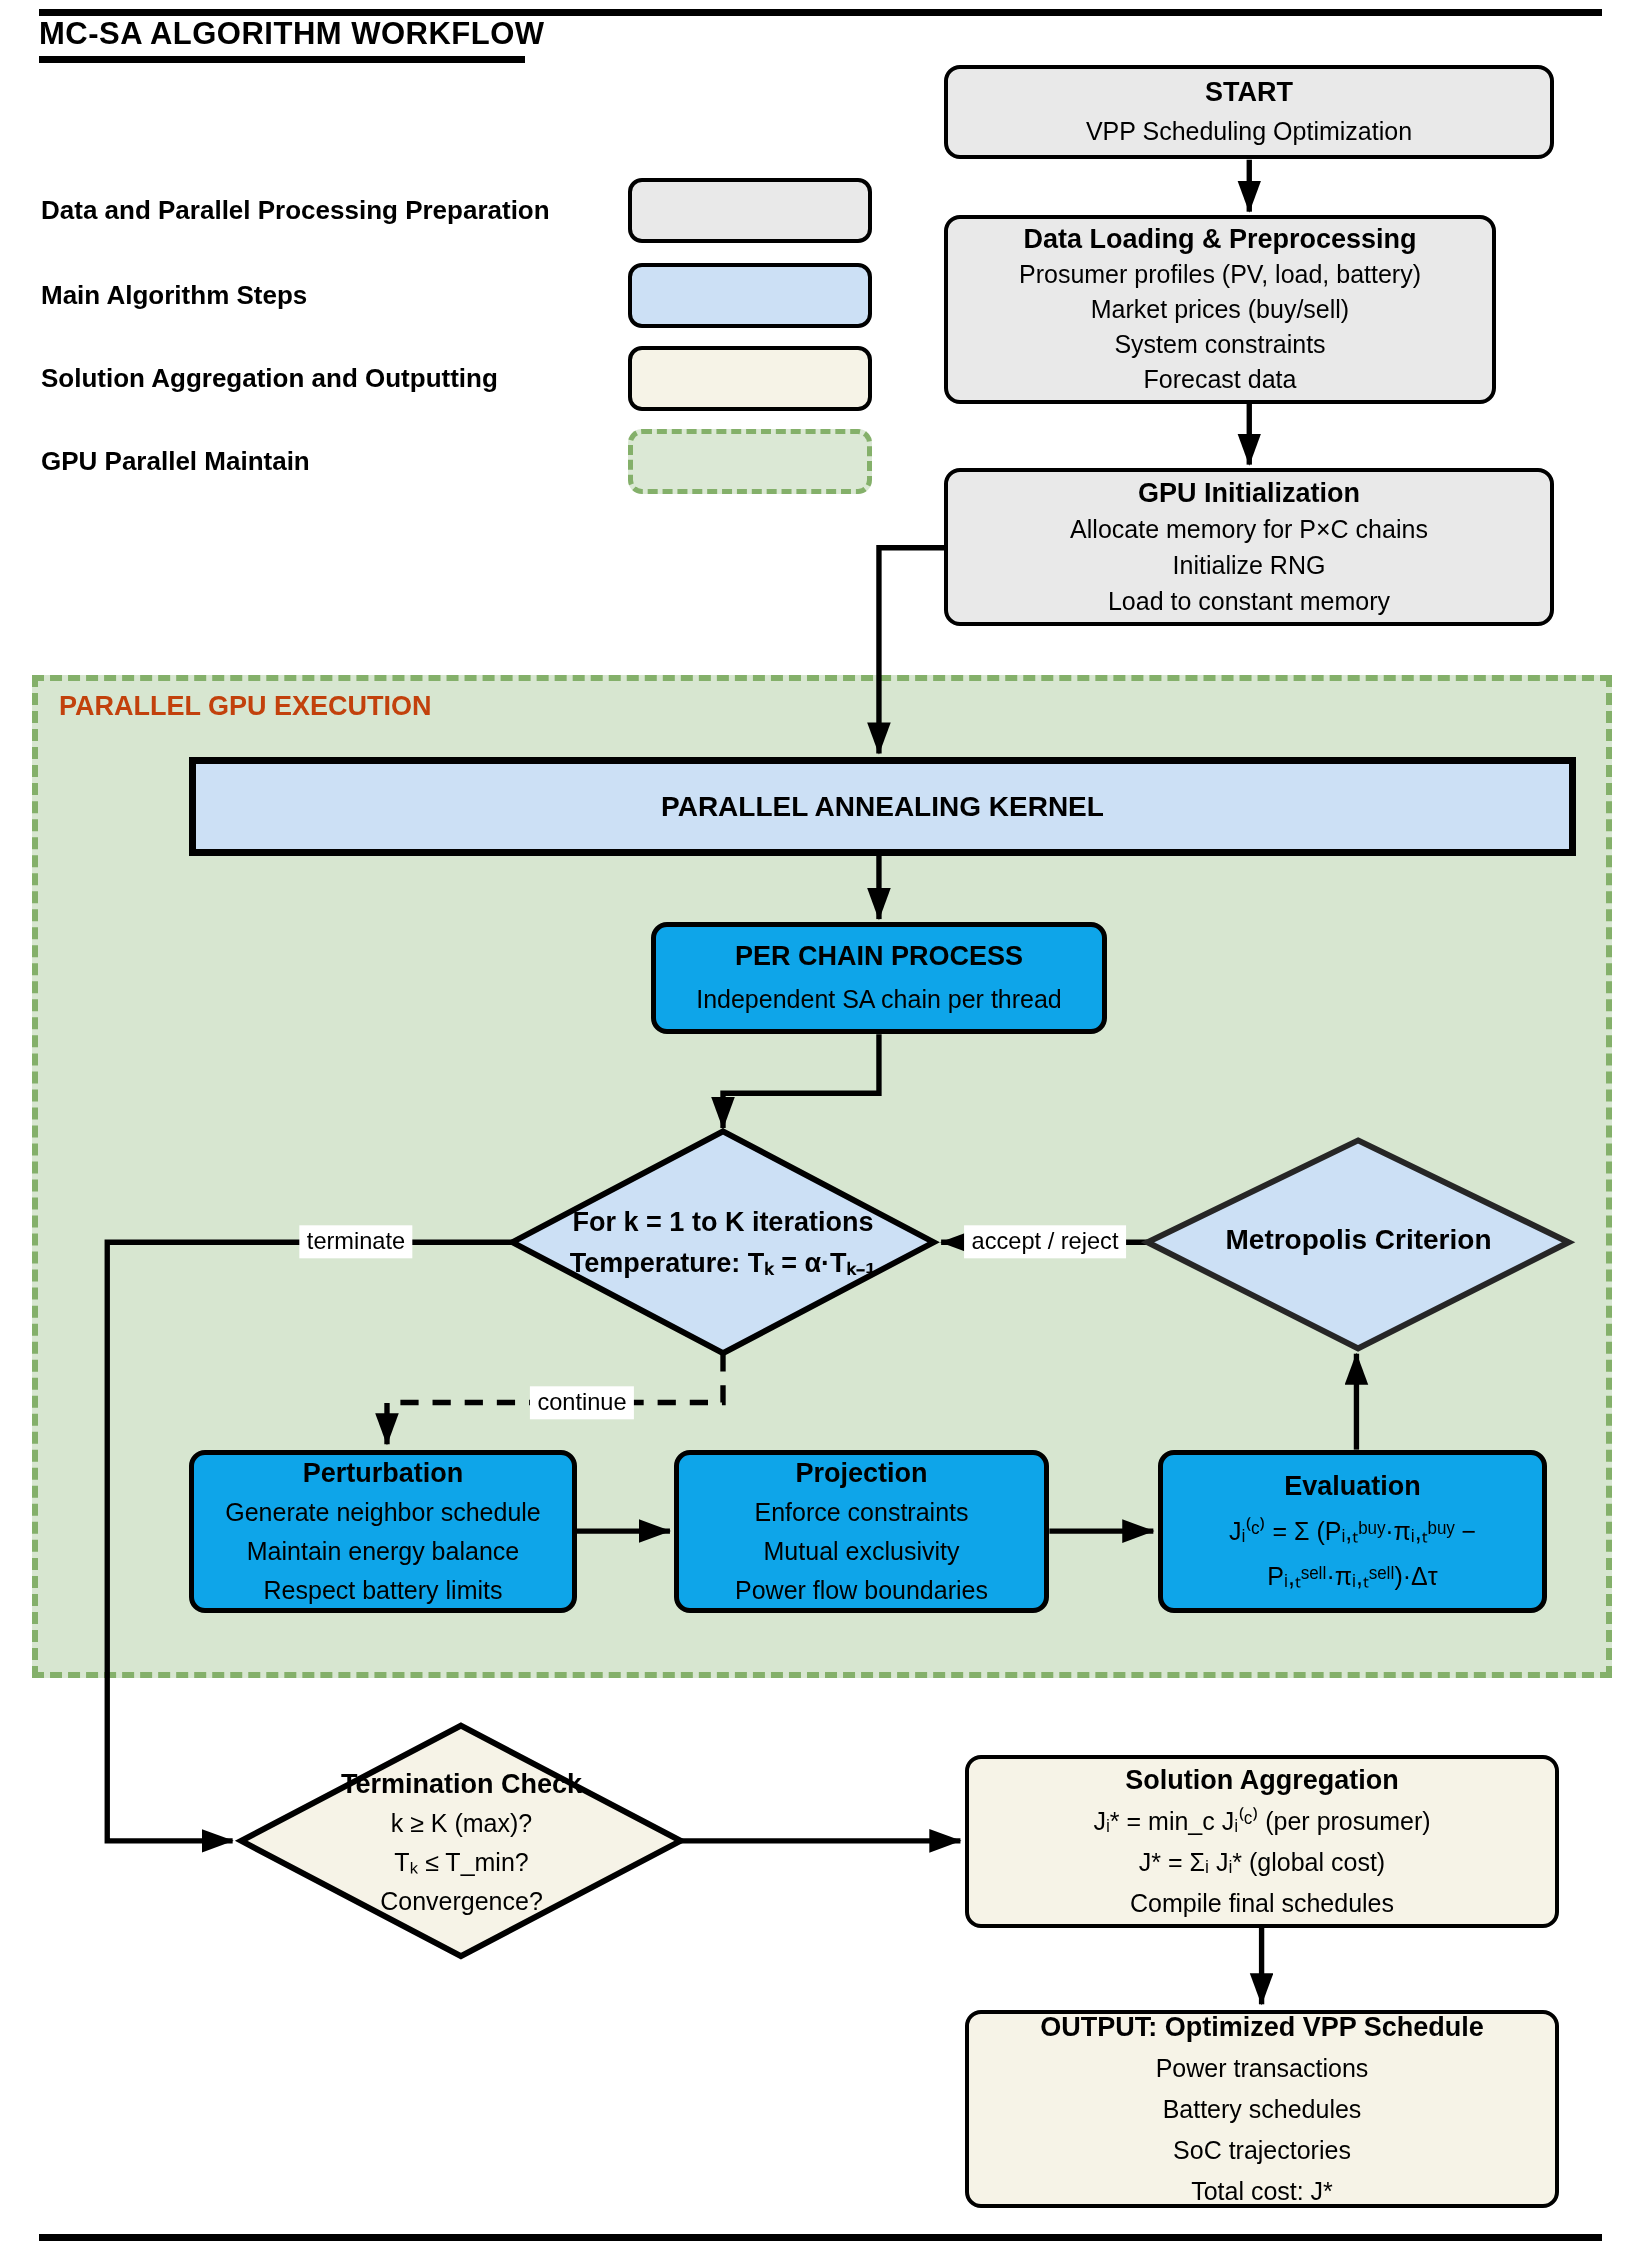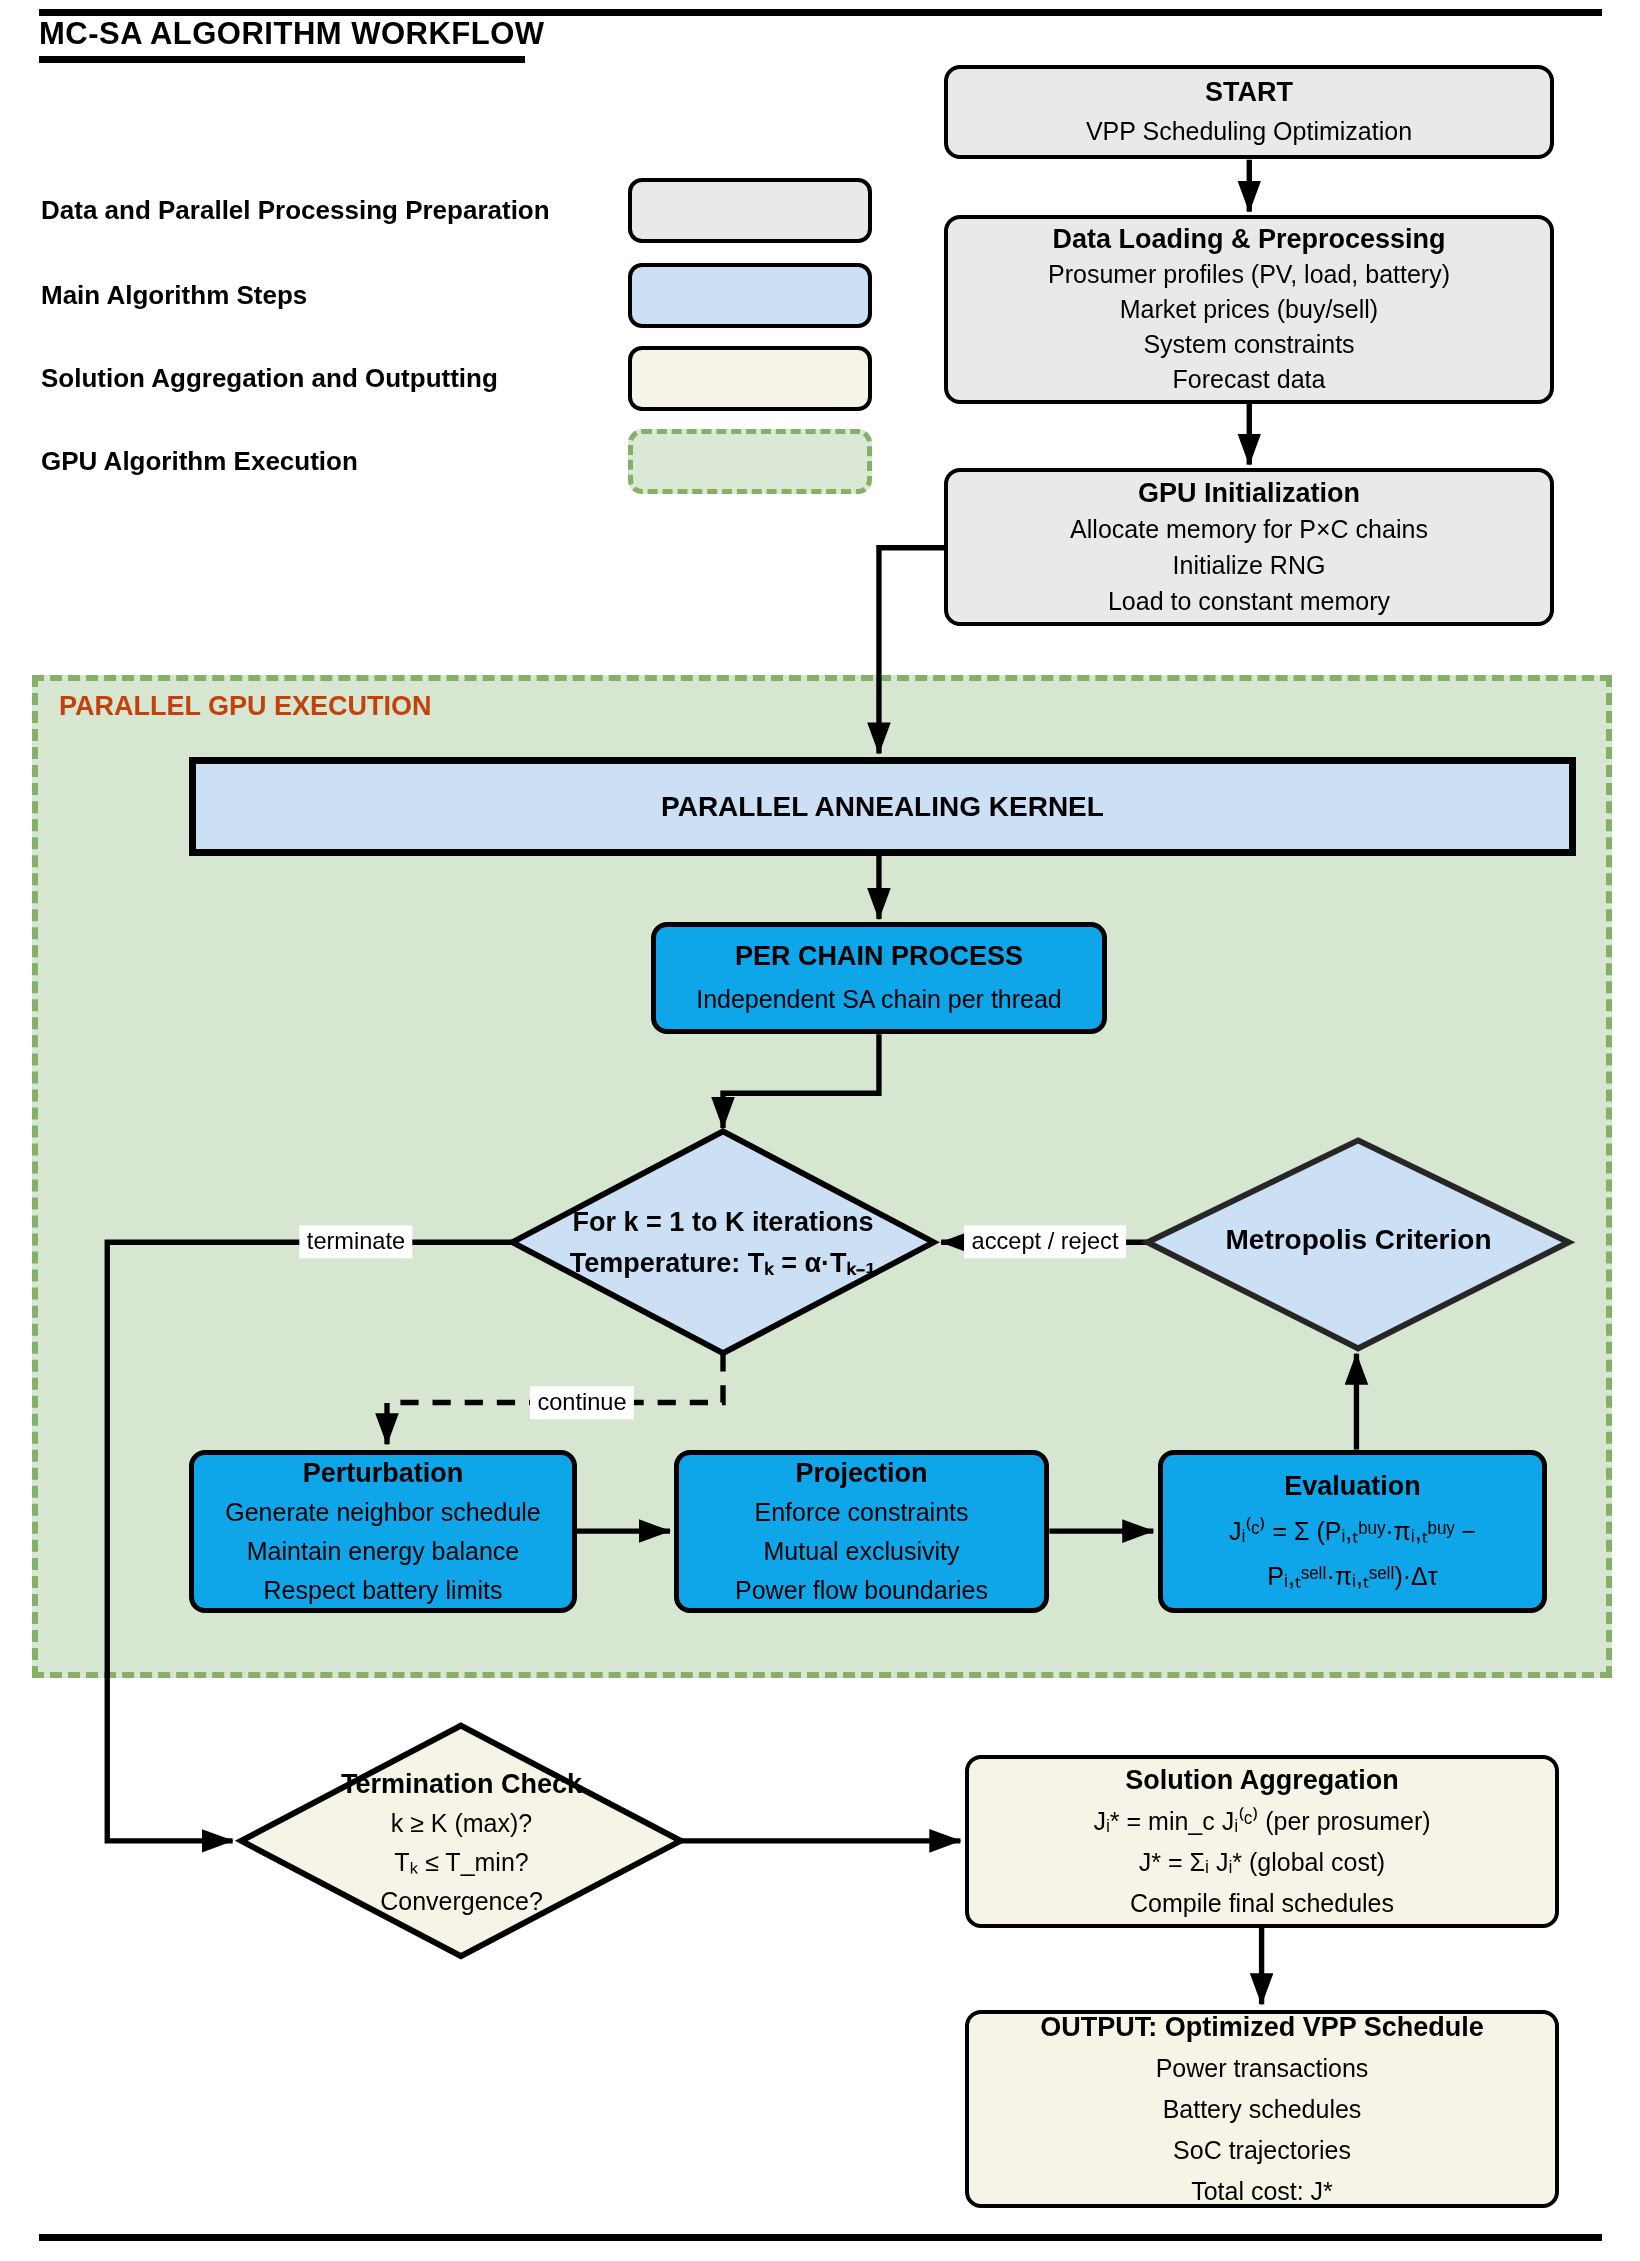--- a/index.html
+++ b/index.html
@@ -52,21 +52,21 @@
 <div class="page-title">MC-SA ALGORITHM WORKFLOW</div>
 <div class="rule" style="left:39px;top:56px;width:486px;"></div>
 <div class="rule" style="left:39px;top:2234px;width:1563px;"></div>
 
 <div class="legend-label" style="top:178px;">Data and Parallel Processing Preparation</div>
 <div class="swatch sw-prep" style="top:178px;"></div>
 <div class="legend-label" style="top:263px;">Main Algorithm Steps</div>
 <div class="swatch sw-main" style="top:263px;"></div>
 <div class="legend-label" style="top:346px;">Solution Aggregation and Outputting</div>
 <div class="swatch sw-out" style="top:346px;"></div>
-<div class="legend-label" style="top:429px;">GPU Algorithm Execution</div>
+<div class="legend-label" style="top:429px;">GPU Parallel Maintain</div>
 <div class="swatch sw-gpu" style="top:429px;"></div>
 
 <div class="gpu-region"></div>
 <div class="gpu-region-label">PARALLEL GPU EXECUTION</div>
 
 <svg class="wires" width="1640" height="2261" viewBox="0 0 3060 4219">
   <defs>
     <marker id="arr" markerUnits="userSpaceOnUse" markerWidth="62" markerHeight="46" refX="58" refY="22" orient="auto">
       <path d="M0,0 L60,22 L0,44 Z" fill="#000"></path>
     </marker>
@@ -89,21 +89,21 @@
   <polygon points="1349,2111 1742,2318 1349,2525 956,2318" fill="#cce0f5" stroke="#000" stroke-width="11"></polygon>
   <polygon points="2534,2128 2927,2318 2534,2516 2141,2318" fill="#cce0f5" stroke="#262626" stroke-width="11"></polygon>
   <polygon points="860,3220 1270,3435 860,3650 450,3435" fill="#f6f3e7" stroke="#000" stroke-width="11"></polygon>
 </svg>
 
 <div class="node grey round lh72" style="left:944px;top:65px;width:610px;height:94px;">
   <div class="t">START</div>
   <div class="l">VPP Scheduling Optimization</div>
 </div>
 
-<div class="node grey round lh66" style="left:944px;top:215px;width:610px;height:189px;justify-content:center;">
+<div class="node grey round lh66" style="left:944px;top:215px;width:552px;height:189px;justify-content:center;">
   <div class="t">Data Loading &amp; Preprocessing</div>
   <div class="l">Prosumer profiles (PV, load, battery)</div>
   <div class="l">Market prices (buy/sell)</div>
   <div class="l">System constraints</div>
   <div class="l">Forecast data</div>
 </div>
 
 <div class="node grey round lh68" style="left:944px;top:468px;width:610px;height:158px;">
   <div class="t">GPU Initialization</div>
   <div class="l">Allocate memory for P×C chains</div>

